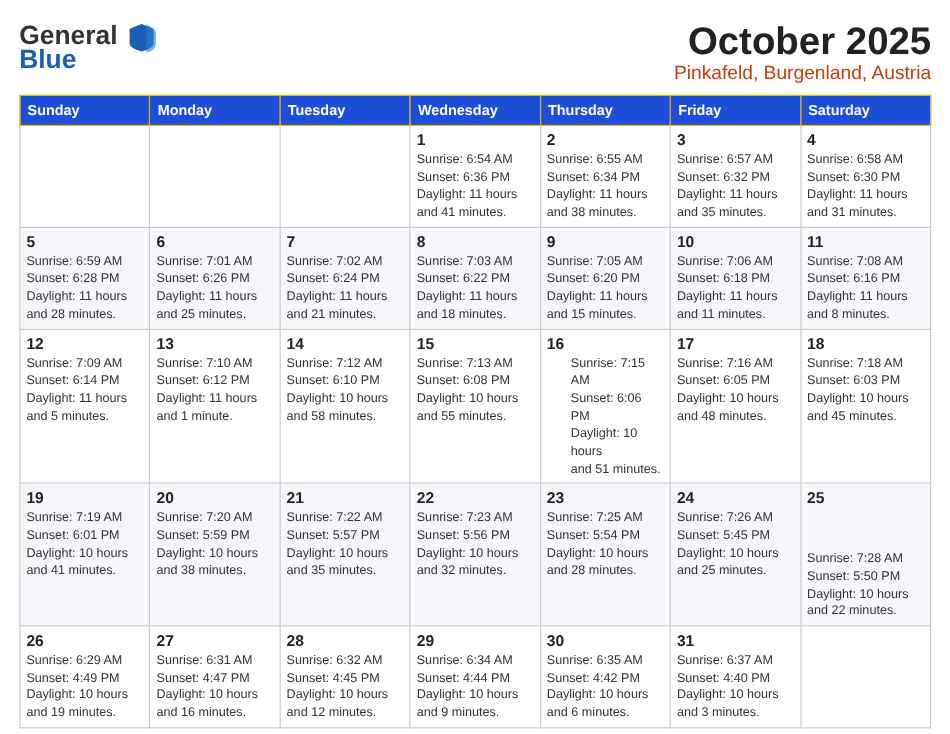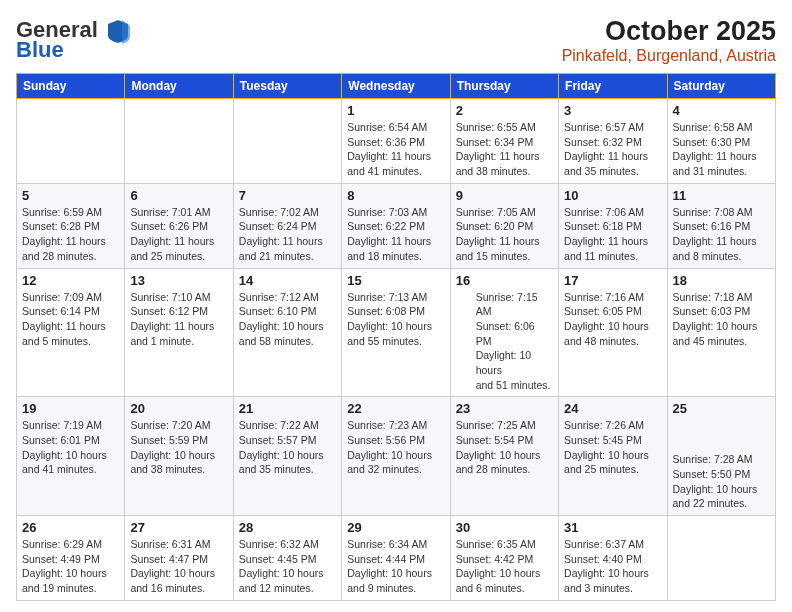--- a/index.html
+++ b/index.html
@@ -29,21 +29,21 @@
     .logo-blue { color: #1a5fb4; }
     .logo-icon {
       width: 28px;
       height: 28px;
       margin-left: 4px;
     }
     .title-area {
       text-align: right;
     }
     .month-title {
-      font-size: 27px;
+      font-size: 32px;
       font-weight: bold;
       color: #222;
     }
     .location-title {
       font-size: 16px;
       color: #c2410c;
     }
     .calendar {
       width: 100%;
       border-collapse: collapse;

